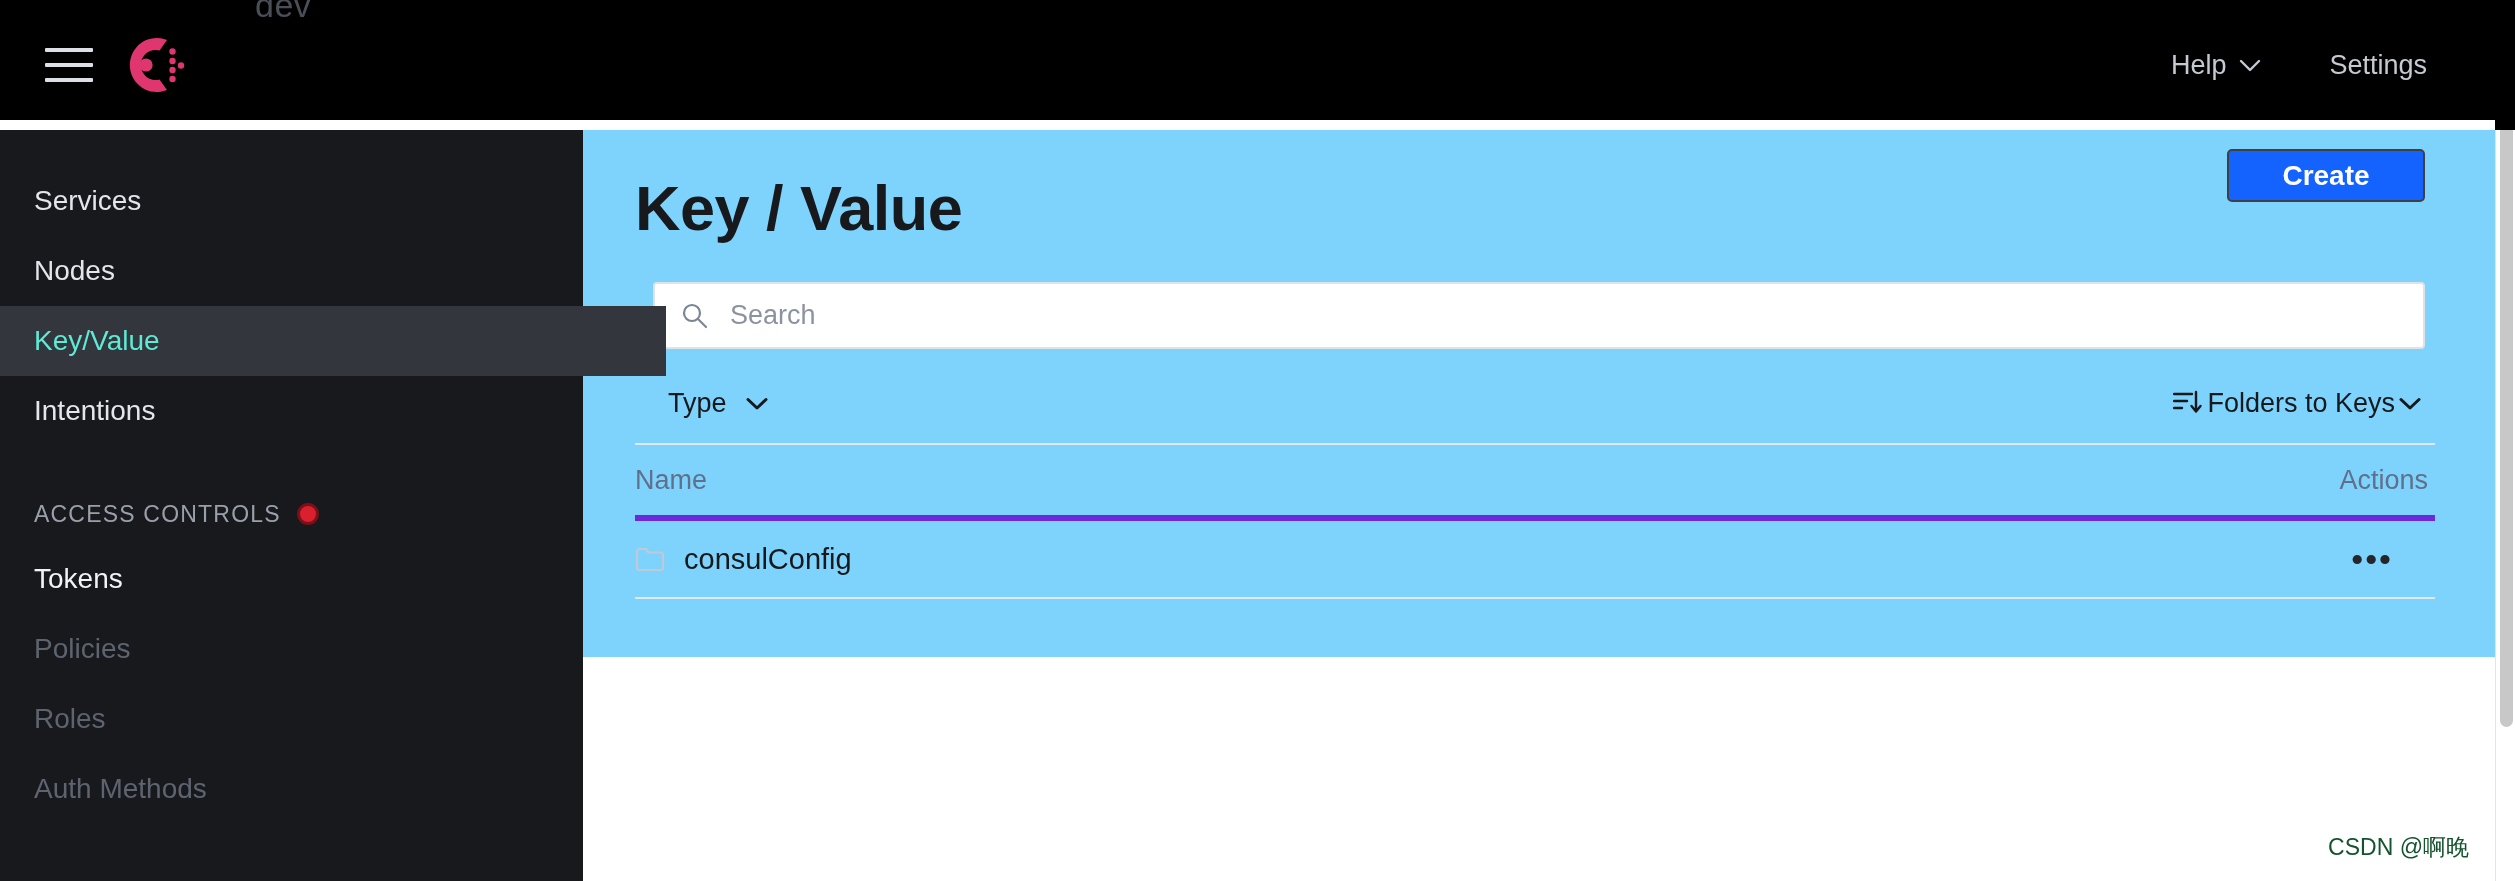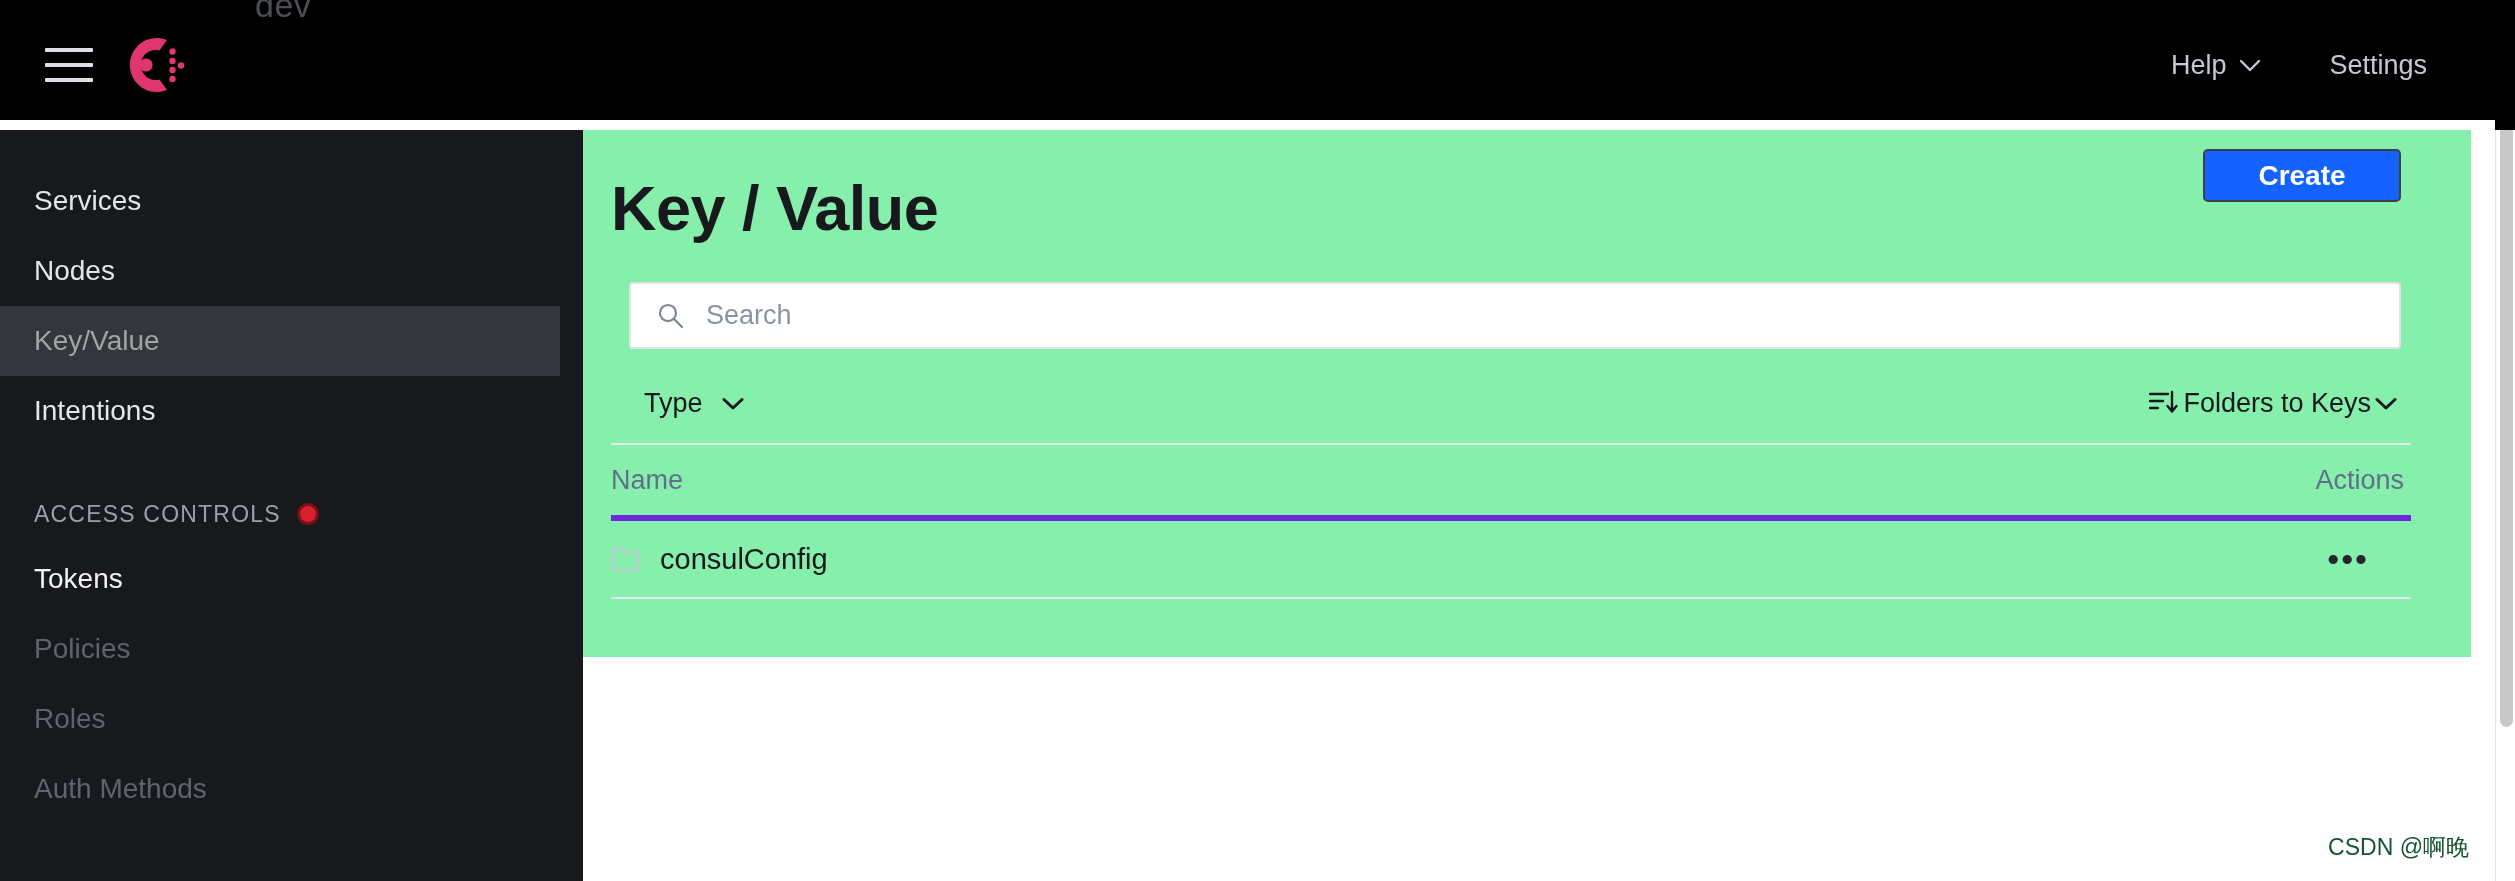--- a/index.html
+++ b/index.html
@@ -107,23 +107,23 @@
     height: 70px;
     display: flex;
     align-items: center;
     padding-left: 34px;
     color: #e4e6eb;
     font-size: 28px;
     cursor: pointer;
     width: 583px;
   }
   .nav-item.active {
-    width: 560px;
+    width: 666px;
     background: #33363c;
-    color: #a3a3a3;
+    color: #5eead4;
   }
   .nav-item.dim { color: #5e646f; }
   .nav-item.bright { color: #f2f3f5; }
 
   .nav-gap { height: 38px; }
 
   .nav-section {
     display: flex;
     align-items: center;
     gap: 16px;
@@ -138,24 +138,24 @@
     border-radius: 50%;
     background: #d9202f;
     border: 3px solid #7a1119;
     display: inline-block;
   }
 
   
   .main {
     position: absolute;
     top: 130px;
-    left: 559px;
+    left: 583px;
     width: 1912px;
     height: 527px;
-    background: #86efac;
+    background: #7dd3fc;
   }
 
   .content {
     position: absolute;
     left: 52px;
     top: 0;
     width: 1800px;
   }
 
   .page-head {

